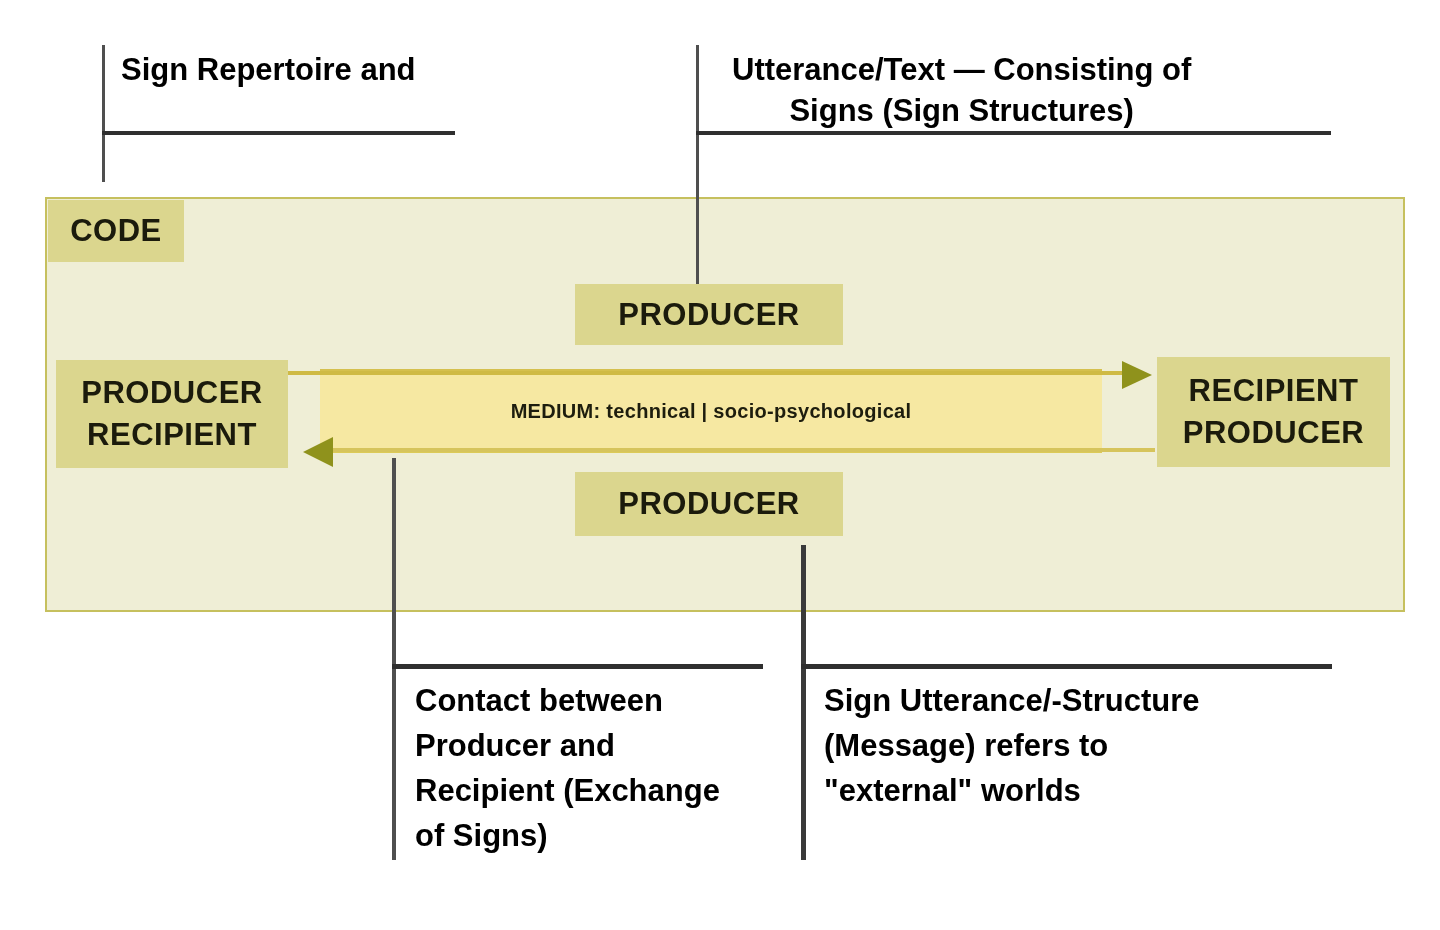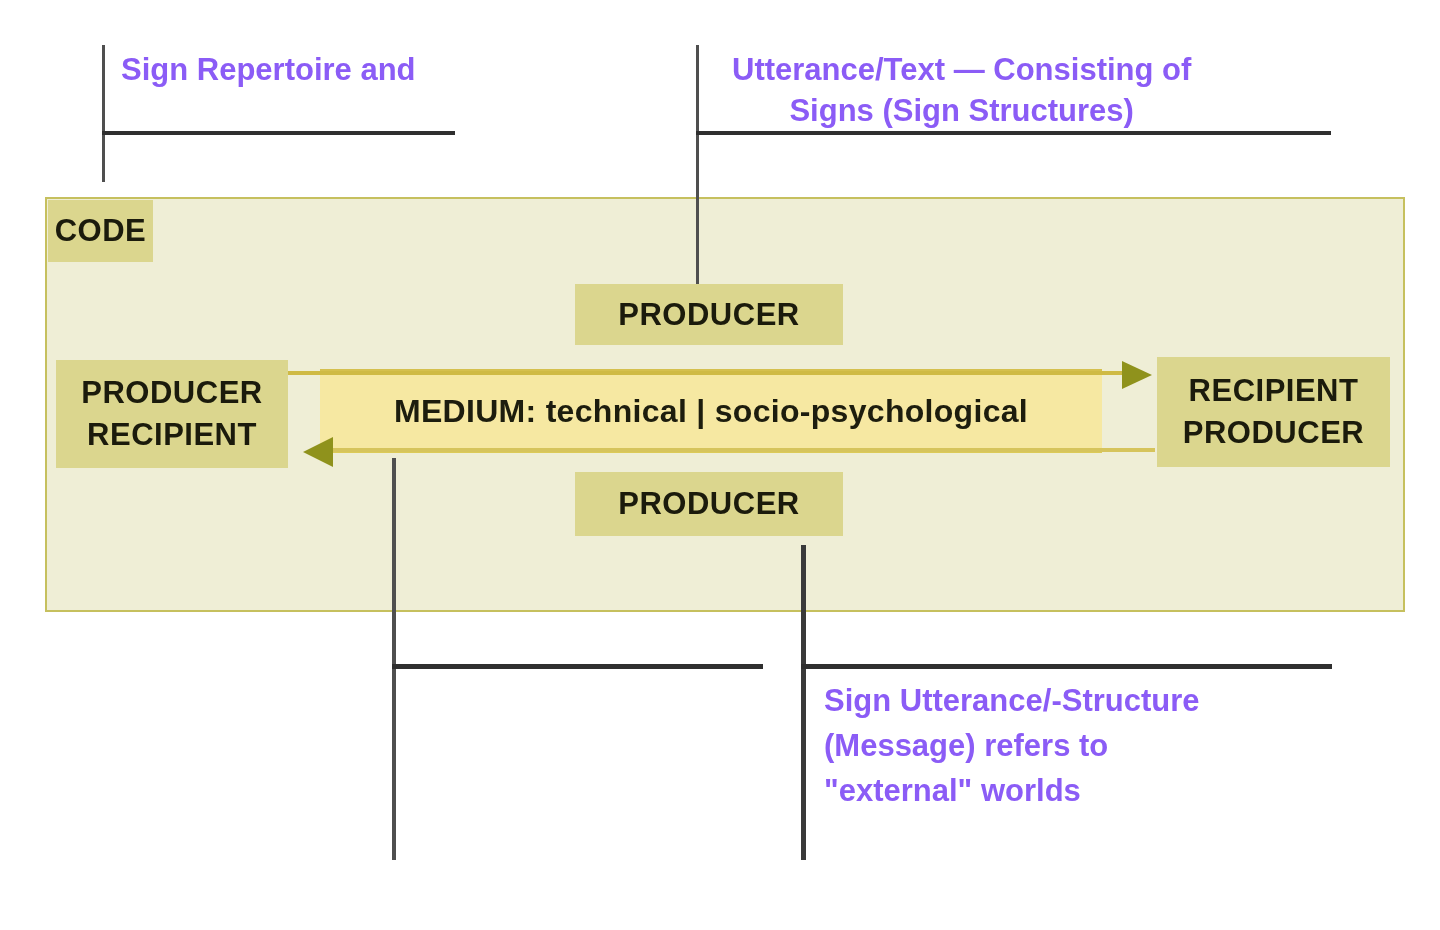--- a/index.html
+++ b/index.html
@@ -9,40 +9,40 @@
   }
   .abs { position:absolute; }
 
   
   .hline { background:#2f2f2f; height:4px; }
   .hline-thick { background:#2f2f2f; height:5px; }
   .vline { background:#4f4f4f; width:3px; }
   .vline-dark { background:#3a3a3a; width:5px; }
 
   
-  .annotation { font-size:31px; font-weight:bold; color:#8b5cf6; line-height:41px; white-space:nowrap; }
+  .annotation { font-size:31px; font-weight:bold; color:#000000; line-height:41px; white-space:nowrap; }
   .annotation-wide { line-height:45px; }
   .ann-line { display:block; }
 
   
   .container-rect { background:#efeed6; border:2px solid #c6c05e; }
 
   
   .box {
     background:#dbd68e; color:#1b1b0c; font-weight:bold; font-size:31px;
     display:flex; flex-direction:column; align-items:center; justify-content:center;
     text-align:center; letter-spacing:0.5px;
   }
   .box .line { display:block; line-height:42px; }
 
   
   .medium-band {
     background:#f6e8a2; border-top:5px solid #d5c04e; border-bottom:5px solid #dcca57;
     display:flex; align-items:center; justify-content:center;
-    font-size:32px; font-weight:bold; color:#1d1d0e; letter-spacing:0.3px;
+    font-size:20px; font-weight:bold; color:#1d1d0e; letter-spacing:0.3px;
   }
 
   
   .arrow-line-top { background:#cfba45; height:4px; }
   .arrow-line-bottom { background:#d6c45c; height:4px; }
   .tri-right { width:0; height:0; border-top:14px solid transparent; border-bottom:14px solid transparent; border-left:30px solid #8f921c; }
   .tri-left  { width:0; height:0; border-top:15px solid transparent; border-bottom:15px solid transparent; border-right:30px solid #8f921c; }
 </style>
 </head>
 <body>
@@ -57,21 +57,21 @@
   </div>
   <div class="abs hline" style="left:102px; top:131px; width:353px;"></div>
 
   <div class="abs vline" style="left:696px; top:45px; height:240px;"></div>
   <div class="abs annotation" style="left:732px; top:49px;text-align:center;">
     <span class="ann-line">Utterance/Text — Consisting of</span>
     <span class="ann-line">Signs (Sign Structures)</span>
   </div>
   <div class="abs hline" style="left:696px; top:131px; width:635px;"></div>
 
-  <div class="abs box" style="left:48px; top:200px; width:105px; height:62px;">
+  <div class="abs box" style="left:48px; top:200px; width:136px; height:62px;">
     <span class="line">CODE</span>
   </div>
 
   <div class="abs box" style="left:575px; top:284px; width:268px; height:61px;">
     <span class="line">PRODUCER</span>
   </div>
 
   <div class="abs medium-band" style="left:320px; top:369px; width:782px; height:84px; box-sizing:border-box;">
     <span>MEDIUM: technical | socio-psychological</span>
   </div>
@@ -91,20 +91,26 @@
     <span class="line">RECIPIENT</span>
     <span class="line">PRODUCER</span>
   </div>
 
   <div class="abs box" style="left:575px; top:472px; width:268px; height:64px;">
     <span class="line">PRODUCER</span>
   </div>
 
   <div class="abs vline" style="left:392px; top:458px; height:402px; width:4px;"></div>
   <div class="abs hline-thick" style="left:392px; top:664px; width:371px;"></div>
+  <div class="abs annotation annotation-wide" style="left:415px; top:678px;">
+    <span class="ann-line">Contact between</span>
+    <span class="ann-line">Producer and</span>
+    <span class="ann-line">Recipient (Exchange</span>
+    <span class="ann-line">of Signs)</span>
+  </div>
 
   <div class="abs vline-dark" style="left:801px; top:545px; height:315px;"></div>
   <div class="abs hline-thick" style="left:801px; top:664px; width:531px;"></div>
   <div class="abs annotation annotation-wide" style="left:824px; top:678px;">
     <span class="ann-line">Sign Utterance/-Structure</span>
     <span class="ann-line">(Message) refers to</span>
     <span class="ann-line">"external" worlds</span>
   </div>
 
 </div>

